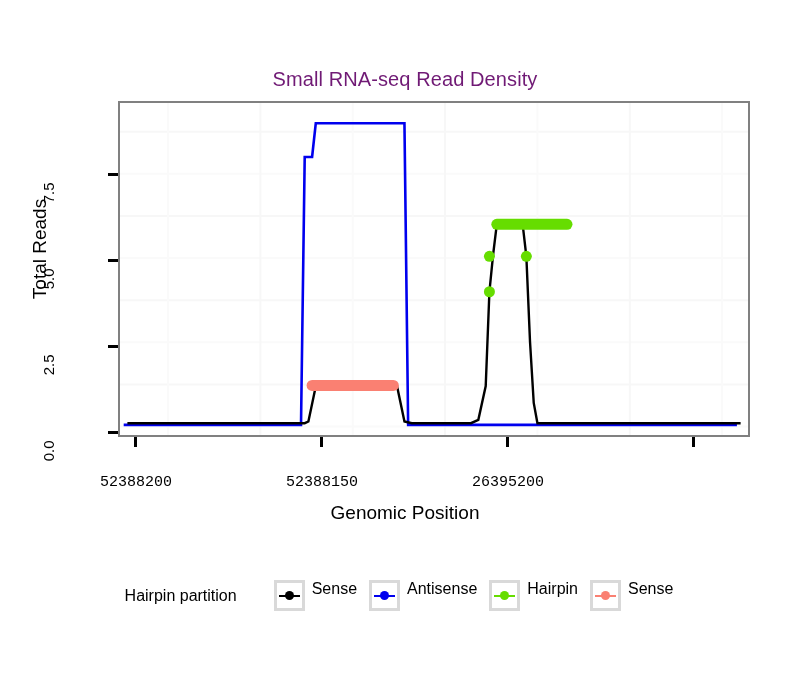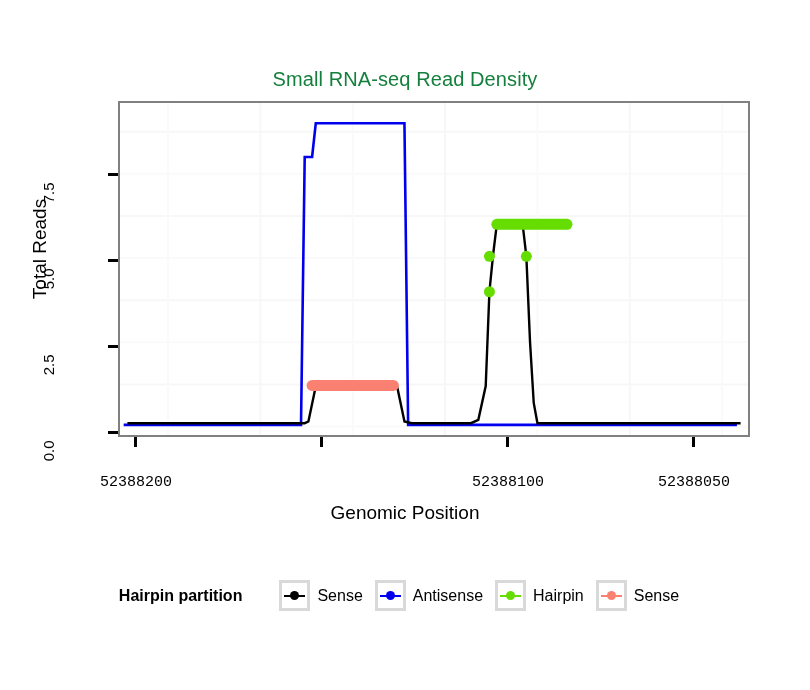--- a/index.html
+++ b/index.html
@@ -21,21 +21,21 @@
     width: 810px;
     height: 690px;
   }
   .chart-title {
     position: absolute;
     left: 0;
     top: 68px;
     width: 810px;
     text-align: center;
     font-size: 20px;
-    color: #15803d;
+    color: #701a75;
     letter-spacing: 0.1px;
   }
   .ylab {
     position: absolute;
     left: -60px;
     top: 238px;
     width: 200px;
     text-align: center;
     font-size: 19px;
     transform: rotate(-90deg);
@@ -102,26 +102,26 @@
     left: 0;
     top: 580px;
     width: 810px;
     display: flex;
     align-items: center;
     justify-content: center;
     gap: 0px;
   }
   #legend-title {
     font-size: 16px;
-    font-weight: bold;
+    font-weight: normal;
     margin-right: 37px;
   }
   .legend-entry {
     display: flex;
-    align-items: center;
+    align-items: flex-start;
     margin-right: 12px;
   }
   .legend-key {
     width: 31px;
     height: 31px;
     box-sizing: border-box;
     background: #ffffff;
     border: 3px solid #d9d9d9;
     position: relative;
     margin-right: 7px;
@@ -171,22 +171,22 @@
     <div class="ytick-label" style="top:174px">7.5</div>
   </div>
 
   <div class="ytick-wrap">
     <div class="xtick-mark" style="left:134px"></div>
     <div class="xtick-mark" style="left:320px"></div>
     <div class="xtick-mark" style="left:506px"></div>
     <div class="xtick-mark" style="left:692px"></div>
 
     <div class="xtick-label" style="left:136px">52388200</div>
-    <div class="xtick-label" style="left:508px">52388100</div>
-    <div class="xtick-label" style="left:694px">52388050</div>
+    <div class="xtick-label" style="left:322px">52388150</div>
+    <div class="xtick-label" style="left:508px">26395200</div>
   </div>
 
   <div id="panel">
     <svg id="plot-svg" width="628" height="332" viewBox="0 0 628 332">
         <line x1="0" x2="628" y1="323.5736040609137" y2="323.5736040609137" stroke="#fafafa" stroke-width="2"></line>
         <line x1="0" x2="628" y1="239.30964467005077" y2="239.30964467005077" stroke="#fafafa" stroke-width="2"></line>
         <line x1="0" x2="628" y1="155.0456852791878" y2="155.0456852791878" stroke="#fafafa" stroke-width="2"></line>
         <line x1="0" x2="628" y1="70.78172588832484" y2="70.78172588832484" stroke="#fafafa" stroke-width="2"></line>
         <line x1="0" x2="628" y1="281.4416243654822" y2="281.4416243654822" stroke="#f7f7f7" stroke-width="2"></line>
         <line x1="0" x2="628" y1="197.1776649746193" y2="197.1776649746193" stroke="#f7f7f7" stroke-width="2"></line>

